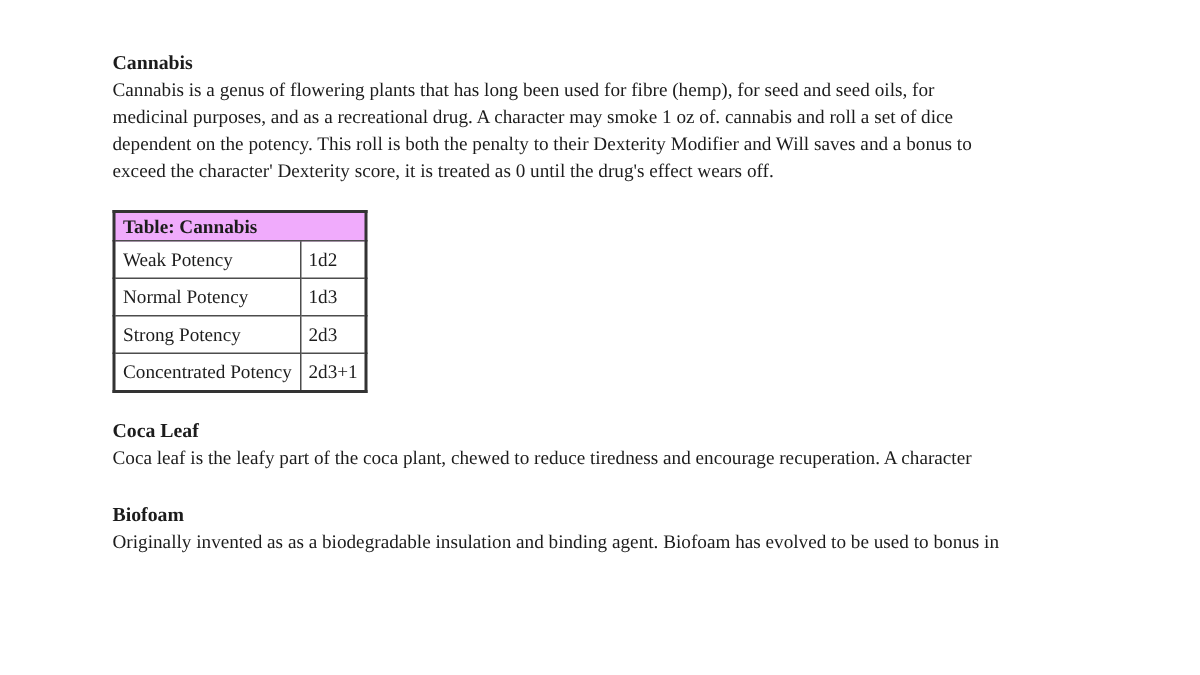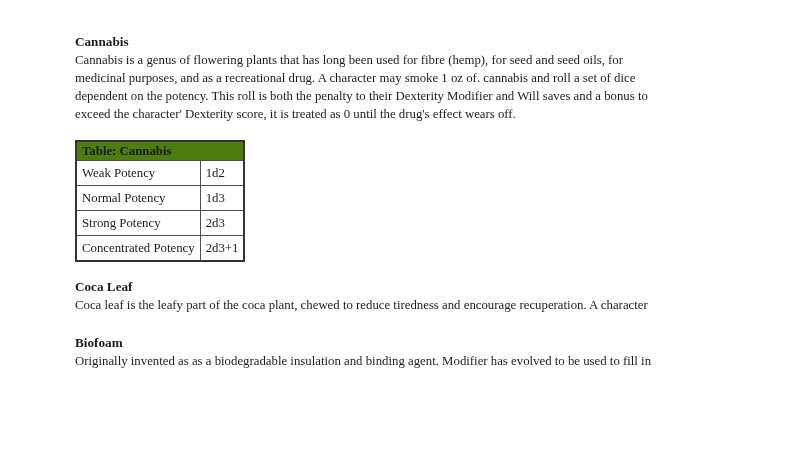--- a/index.html
+++ b/index.html
@@ -35,21 +35,21 @@
     border: 2px solid #333333;
   }
   table.rules-table td, table.rules-table th {
     border: 1px solid #4d4d4d;
     font-size: 12.8px;
     line-height: 16px;
     padding: 0 5px;
     vertical-align: middle;
   }
   td.table-title-cell {
-    background: #4d7c0f;
+    background: #f0abfc;
     font-weight: bold;
     height: 18px;
   }
   table.rules-table th {
     text-align: left;
     font-weight: bold;
     height: 24px;
   }
   table.rules-table td.data-cell { height: 24px; }
   th.col-potency { width: 121px; }
@@ -94,16 +94,16 @@
   </tbody>
     </table>
 
   <h3 class="sec-heading sec-coca">Coca Leaf</h3>
   <div class="para">
     <div class="tline">Coca leaf is the leafy part of the coca plant, chewed to reduce tiredness and encourage recuperation. A character</div>
   </div>
 
   <h3 class="sec-heading sec-biofoam">Biofoam</h3>
   <div class="para">
-    <div class="tline">Originally invented as as a biodegradable insulation and binding agent. Modifier has evolved to be used to fill in</div>
+    <div class="tline">Originally invented as as a biodegradable insulation and binding agent. Biofoam has evolved to be used to bonus in</div>
   </div>
 
 </div>
 
 </body></html>

